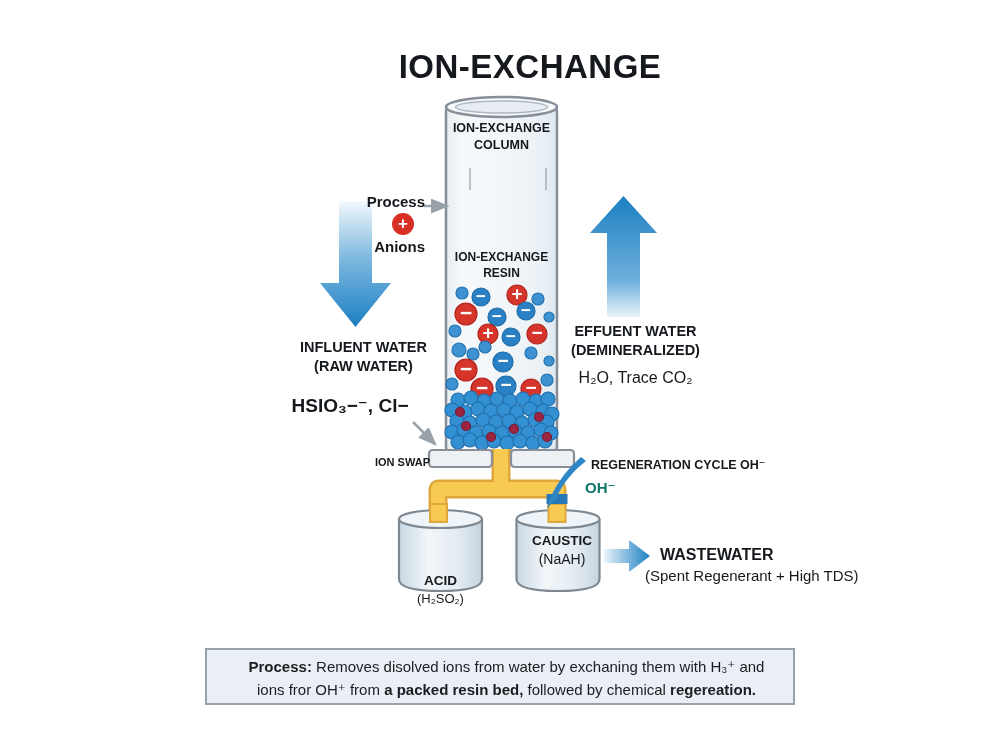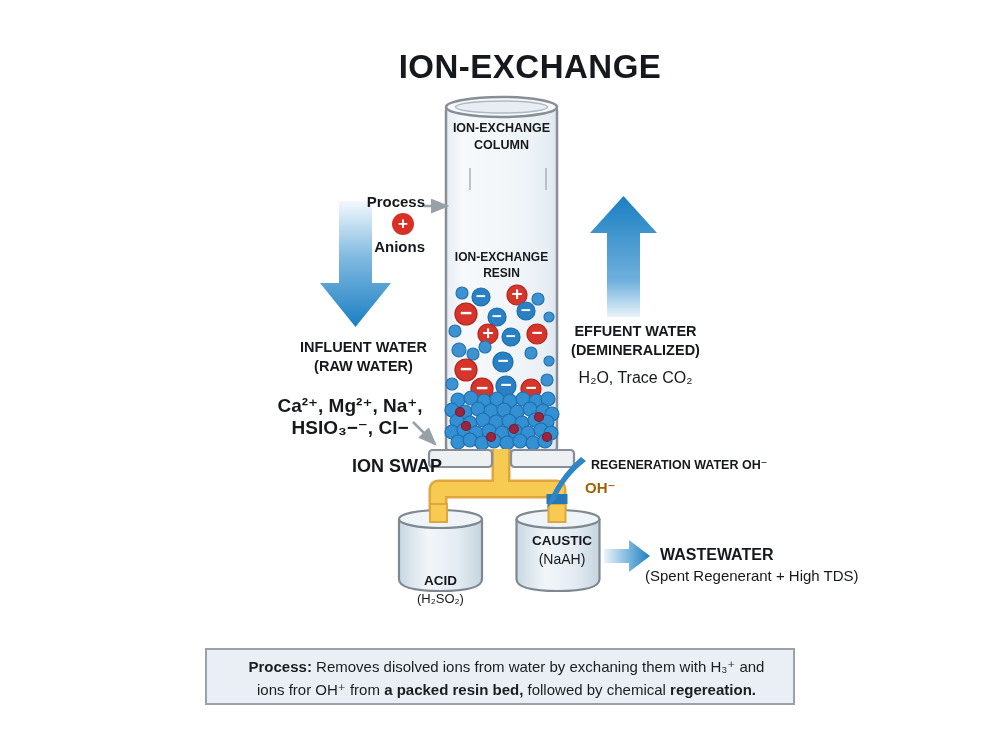--- a/index.html
+++ b/index.html
@@ -16,21 +16,21 @@
   .plus-badge{
     position:absolute;left:392px;top:213px;width:22px;height:22px;border-radius:50%;
     background:#D93025;color:#ffffff;font-weight:bold;font-size:17px;line-height:21px;
     text-align:center;
   }
   .process-box{
     position:absolute;left:205px;top:648px;width:590px;height:57px;
     background:#E9EFF4;border:2px solid #99A2AB;box-sizing:border-box;
     text-align:center;font-size:15px;line-height:1.5;padding-top:6px;color:#1A1D21;padding-left:13px;
   }
-  .oh-blue{color:#a16207;}
+  .oh-blue{color:#0f766e;}
 </style>
 </head>
 <body>
 
 <div id="canvas">
 
   <svg id="diagram-svg" width="1000" height="750" viewBox="0 0 1000 750">
     <defs>
       <linearGradient id="colGrad" x1="0" y1="0" x2="1" y2="0">
         <stop offset="0" stop-color="#E7EDF2"></stop>
@@ -199,33 +199,32 @@
   <div class="t r" style="left:330px;top:192px;width:95px;font-size:15px;font-weight:600;">Process</div>
   <div class="plus-badge">+</div>
   <div class="t r" style="left:330px;top:237px;width:95px;font-size:15px;font-weight:600;">Anions</div>
 
   <div class="blk b c" style="left:286px;top:338px;width:155px;font-size:14.5px;">
     <div>INFLUENT WATER</div>
     <div>(RAW WATER)</div>
   </div>
 
   <div class="blk c" style="left:255px;top:395px;width:190px;font-size:19px;font-weight:600;line-height:1.15;">
-    <div>Ca²⁺, Mg²⁺, Na⁺,</div>
     <div>HSIO₃−⁻, Cl−</div>
   </div>
 
-  <div class="t b r" style="left:352px;top:455px;width:78px;font-size:18px;">ION SWAP</div>
+  <div class="t b r" style="left:352px;top:455px;width:78px;font-size:11px;">ION SWAP</div>
 
   <div class="blk b c" style="left:558px;top:322px;width:155px;font-size:14.5px;">
     <div>EFFUENT WATER</div>
     <div>(DEMINERALIZED)</div>
   </div>
   <div class="t c" style="left:558px;top:368px;width:155px;font-size:16px;">H₂O, Trace CO₂</div>
 
-  <div class="t b" style="left:591px;top:457px;font-size:12.5px;">REGENERATION WATER OH⁻</div>
+  <div class="t b" style="left:591px;top:457px;font-size:12.5px;">REGENERATION CYCLE OH⁻</div>
   <div class="t b oh-blue" style="left:585px;top:478px;font-size:15px;">OH⁻</div>
 
   <div class="blk c" style="left:399px;top:532px;width:83px;">
     <div class="b" style="font-size:13.5px;margin-top:40px;">ACID</div>
     <div style="font-size:13px;">(H₂SO₂)</div>
   </div>
   <div class="blk c" style="left:516px;top:532px;width:92px;text-align:center;">
     <div class="b" style="font-size:13.5px;">CAUSTIC</div>
     <div style="font-size:14px;">(NaAH)</div>
   </div>

